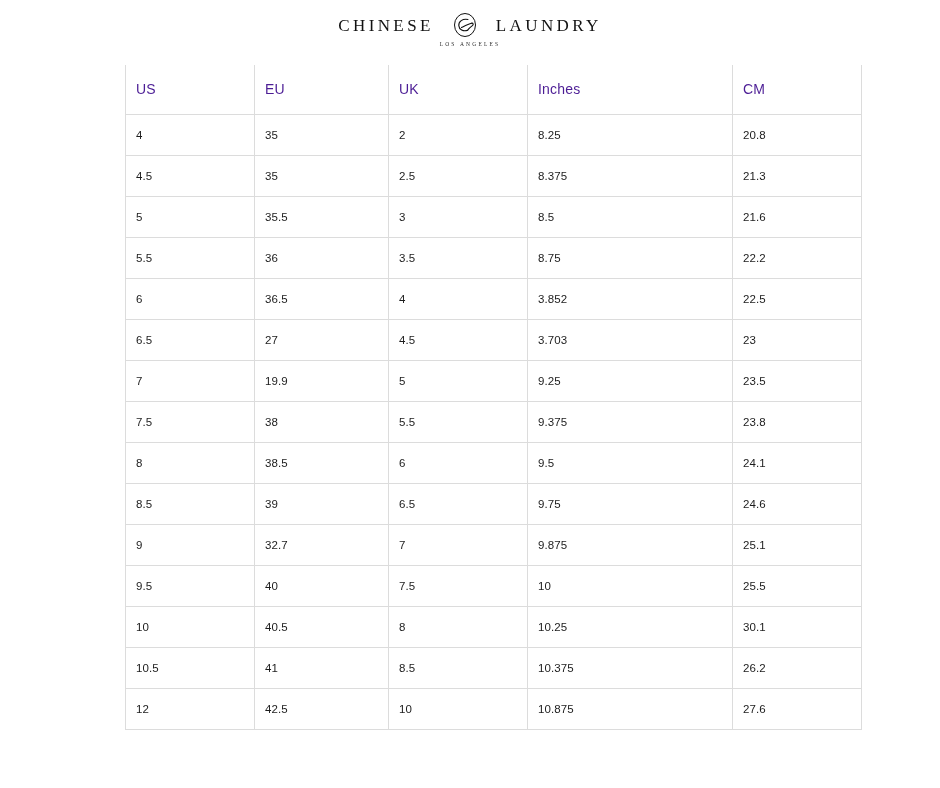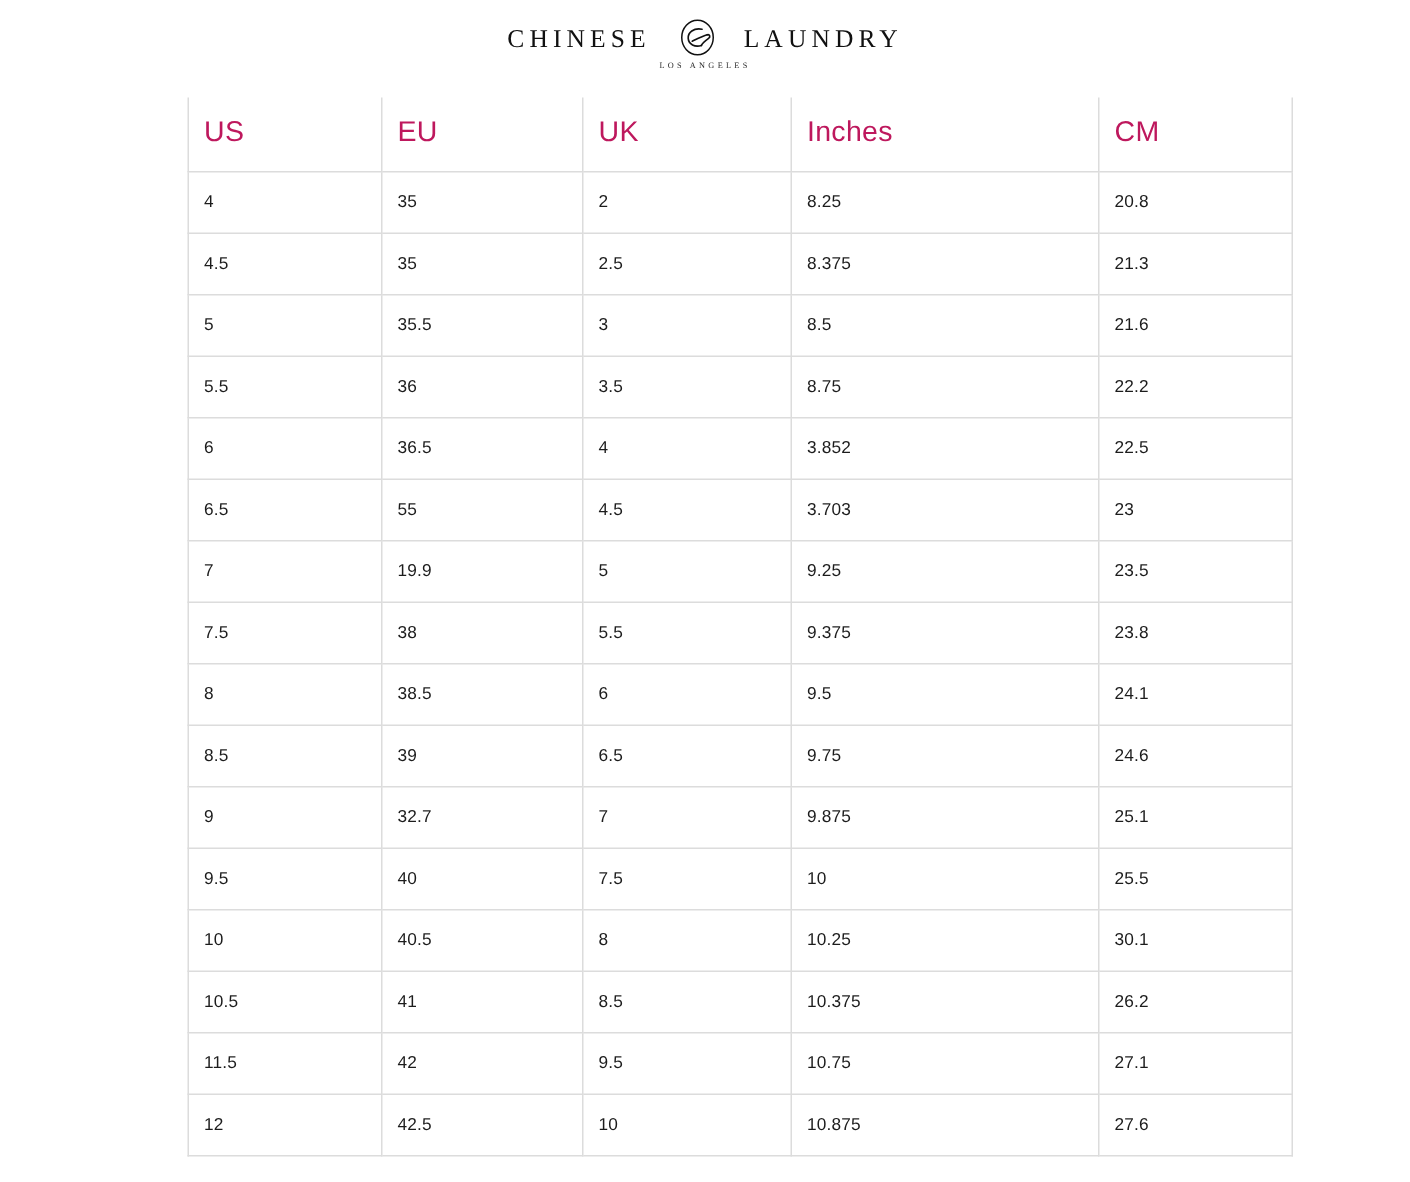--- a/index.html
+++ b/index.html
@@ -78,22 +78,22 @@
     border-right: 1px solid #dcdcdc;
     padding: 0 0 0 10px;
     height: 41px;
     box-sizing: border-box;
   }
   table.size-table th:first-child,
   table.size-table td:first-child {
     border-left: 1px solid #dcdcdc;
   }
   table.size-table thead th {
-    font-size: 19px;
-    color: #be185d;
+    font-size: 14px;
+    color: #4c1d95;
     height: 49px;
     letter-spacing: 0.2px;
   }
   table.size-table thead tr th {
     border-top: none;
   }
   table.size-table tbody td {
     letter-spacing: 0.1px;
   }
   
@@ -173,21 +173,21 @@
           </tr>
           <tr>
             <td>6</td>
             <td>36.5</td>
             <td>4</td>
             <td>3.852</td>
             <td>22.5</td>
           </tr>
           <tr>
             <td>6.5</td>
-            <td>55</td>
+            <td>27</td>
             <td>4.5</td>
             <td>3.703</td>
             <td>23</td>
           </tr>
           <tr>
             <td>7</td>
             <td>19.9</td>
             <td>5</td>
             <td>9.25</td>
             <td>23.5</td>
@@ -235,27 +235,20 @@
             <td>30.1</td>
           </tr>
           <tr>
             <td>10.5</td>
             <td>41</td>
             <td>8.5</td>
             <td>10.375</td>
             <td>26.2</td>
           </tr>
           <tr>
-            <td>11.5</td>
-            <td>42</td>
-            <td>9.5</td>
-            <td>10.75</td>
-            <td>27.1</td>
-          </tr>
-          <tr>
             <td>12</td>
             <td>42.5</td>
             <td>10</td>
             <td>10.875</td>
             <td>27.6</td>
           </tr>
         </tbody>
     </table>
   </div>
 

